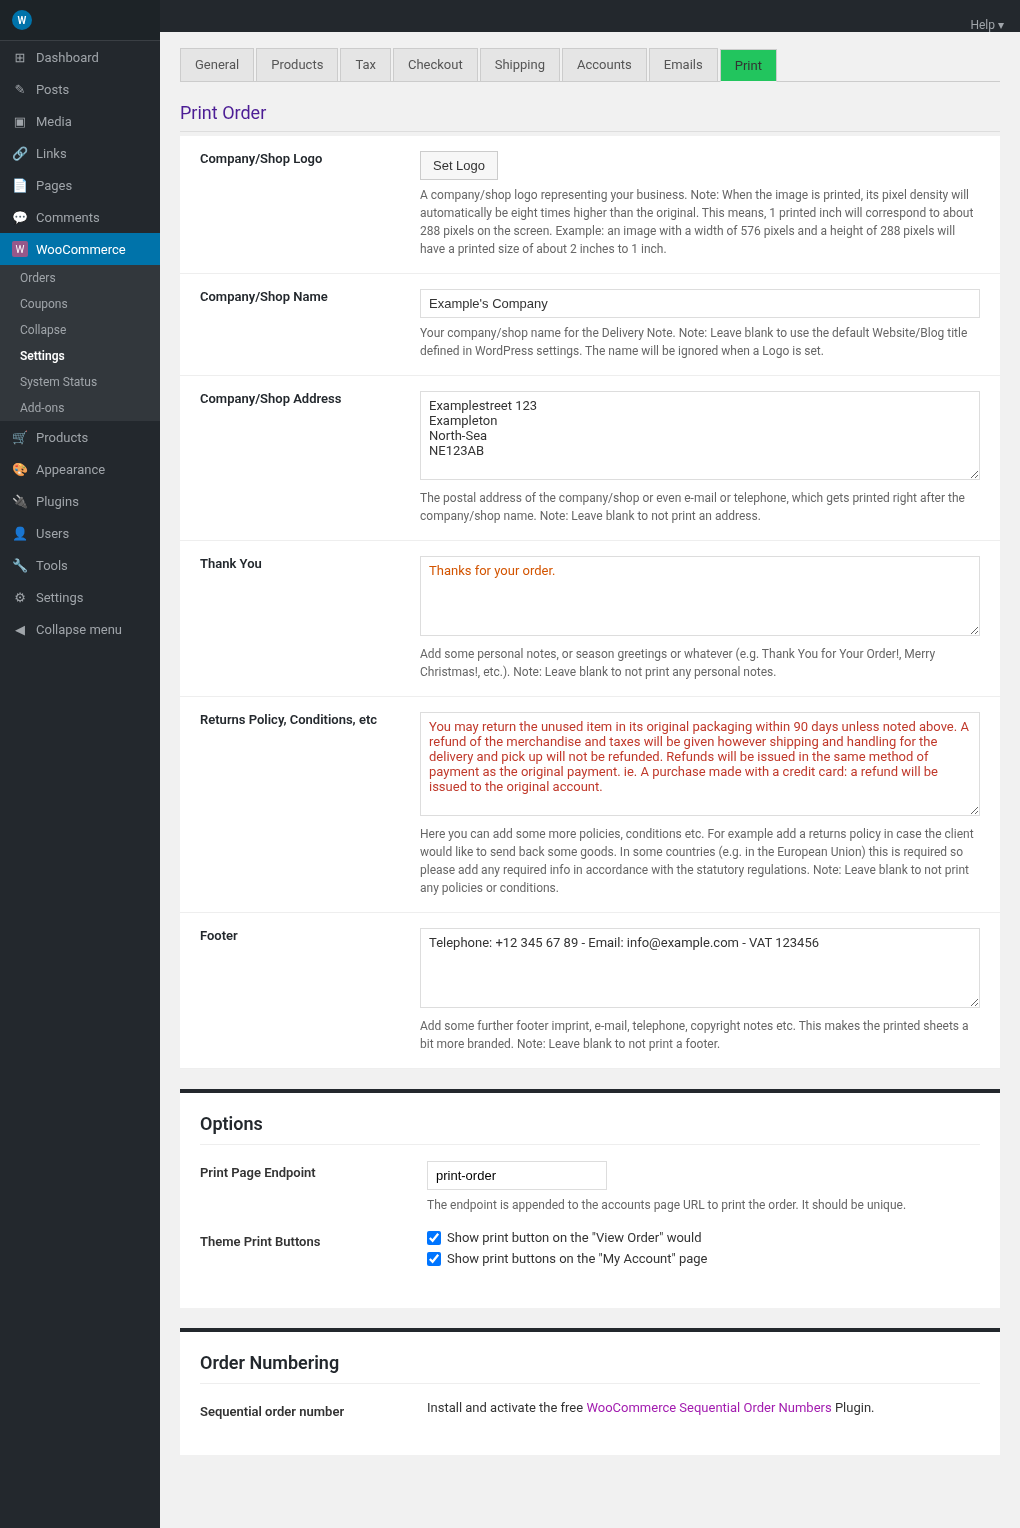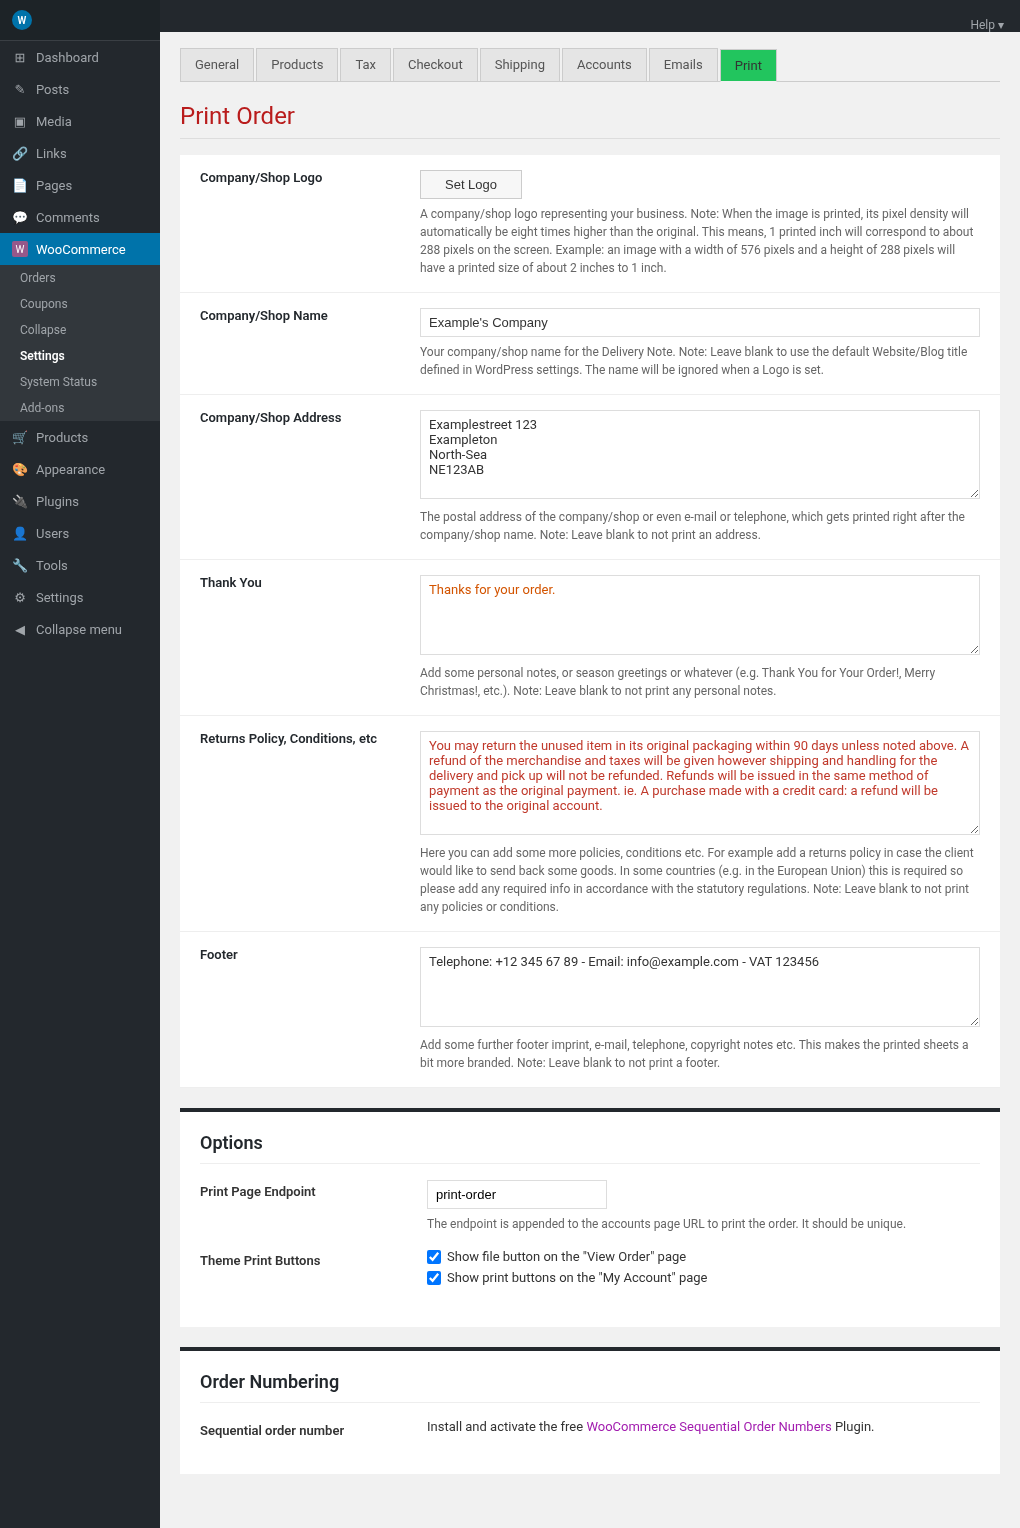--- a/index.html
+++ b/index.html
@@ -25,36 +25,36 @@
 
     
     .content-wrap { padding: 16px 20px; }
 
     
     .tabs { display: flex; border-bottom: 1px solid #ccc; margin-bottom: 20px; background: #f1f1f1; }
     .tab { padding: 8px 14px; border: 1px solid #ccc; border-bottom: none; margin-right: 2px; cursor: pointer; font-size: 13px; color: #555; background: #e5e5e5; text-decoration: none; }
     .tab.active { background: #22c55e; border-bottom: 1px solid #f1f1f1; color: #333; font-weight: 400; position: relative; bottom: -1px; }
 
     
-    .section-title { font-size: 24px; font-weight: 400; color: #b91c1c; margin-bottom: 16px; padding-bottom: 8px; border-bottom: 1px solid #ddd; }
+    .section-title { font-size: 18px; font-weight: 400; color: #4c1d95; margin-bottom: 4px; padding-bottom: 8px; border-bottom: 1px solid #ddd; }
     .section-desc { font-size: 13px; color: #555; margin-bottom: 20px; line-height: 1.5; }
     .section-desc a { color: #0073aa; text-decoration: none; }
 
     
     .form-table { width: 100%; border-collapse: collapse; background: #fff; margin-bottom: 20px; }
     .form-table tr { border-bottom: 1px solid #eee; }
     .form-table th { width: 220px; padding: 15px 20px; text-align: left; font-size: 13px; font-weight: 600; vertical-align: top; color: #23282d; }
     .form-table td { padding: 15px 20px; vertical-align: top; }
 
     
     .input-text { width: 100%; padding: 6px 8px; border: 1px solid #ddd; font-size: 13px; color: #333; background: #fff; }
     textarea.input-text { min-height: 80px; resize: vertical; font-family: inherit; }
     .textarea-red { color: #c0392b; }
 
-    .btn { padding: 6px 24px; font-size: 13px; cursor: pointer; border: 1px solid #ccc; background: #f7f7f7; color: #333; }
+    .btn { padding: 6px 12px; font-size: 13px; cursor: pointer; border: 1px solid #ccc; background: #f7f7f7; color: #333; }
 
     .description { font-size: 12px; color: #666; margin-top: 6px; line-height: 1.5; }
 
     
     .options-section { background: #fff; padding: 20px; margin-bottom: 20px; border-top: 4px solid #23282d; }
     .options-title { font-size: 18px; font-weight: 600; color: #23282d; margin-bottom: 16px; border-bottom: 1px solid #eee; padding-bottom: 10px; }
 
     .option-row { margin-bottom: 16px; display: flex; gap: 27px; }
     .option-label { width: 200px; font-weight: 600; font-size: 13px; flex-shrink: 0; padding-top: 4px; }
     .option-content { flex: 1; }
@@ -254,21 +254,21 @@
           <input type="text" class="input-short" value="print-order" style="">
           <p class="description">The endpoint is appended to the accounts page URL to print the order. It should be unique.</p>
         </div>
       </div>
 
       <div class="option-row">
         <div class="option-label">Theme Print Buttons</div>
         <div class="option-content">
           <label class="checkbox-row">
             <input type="checkbox" checked="" style="">
-            <span>Show file button on the "View Order" page</span>
+            <span>Show print button on the "View Order" would</span>
           </label>
           <label class="checkbox-row">
             <input type="checkbox" checked="" style="">
             <span>Show print buttons on the "My Account" page</span>
           </label>
         </div>
       </div>
     </div>
 
     <div class="options-section">

